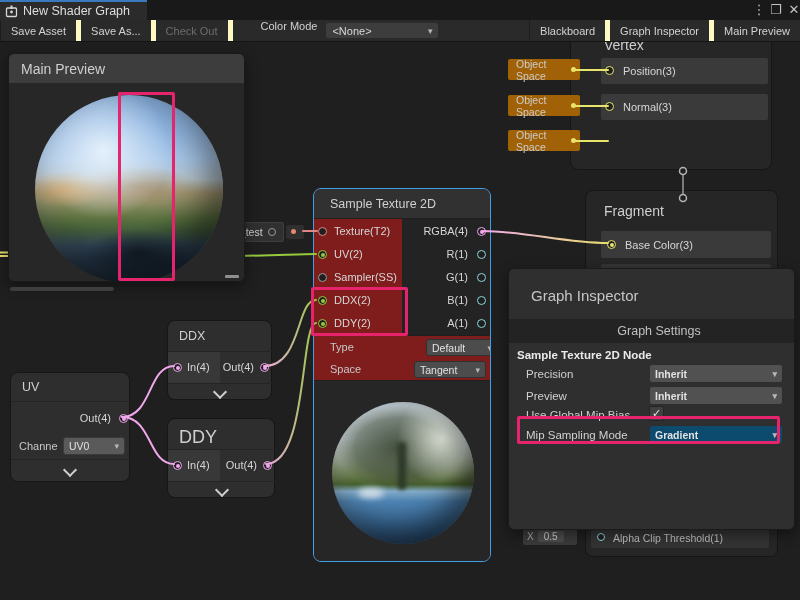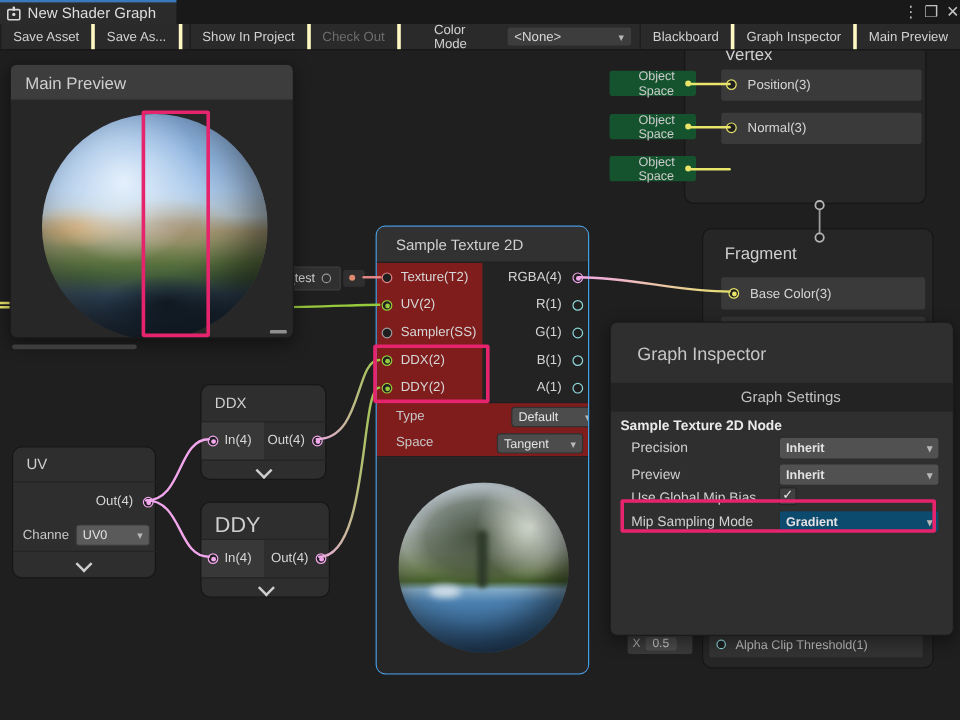--- a/index.html
+++ b/index.html
@@ -9,36 +9,36 @@
   .abs{position:absolute;}
   
   #titlebar{left:0;top:0;width:800px;height:20px;background:#191919;}
   #doc-tab{left:0;top:0;width:147px;height:20px;background:#2b2b2b;border-top:2px solid #3a79bb;
            box-sizing:border-box;display:flex;align-items:center;gap:5px;padding-left:5px;
            font-size:12.5px;color:#dedede;}
   .win-glyph{top:2px;width:16px;height:16px;color:#c2c2c2;font-size:13px;line-height:16px;text-align:center;cursor:default;}
   
   #toolbar{left:0;top:20px;width:800px;height:22px;background:#2a2a2a;border-bottom:1px solid #141414;
            box-sizing:border-box;display:flex;align-items:stretch;}
-  .tbtn{display:flex;align-items:center;padding:0 10px;border-right:3px solid #fef9c3;color:#d2d2d2;white-space:nowrap;}
+  .tbtn{display:flex;align-items:center;padding:0 10px;border-right:5px solid #fef9c3;color:#d2d2d2;white-space:nowrap;}
   .tbtn.first{border-left:1px solid #1d1d1d;}
   .tbtn.disabled{color:#6d6d6d;}
-  .tlabel{display:flex;align-items:center;padding:0 8px 0 28px;color:#d2d2d2;}
+  .tlabel{display:flex;align-items:flex-start;padding:0 8px 0 28px;color:#d2d2d2;}
   .tdrop{margin:2px 6px 2px 0;width:100px;background:#3d3d3d;border:1px solid #2a2a2a;border-radius:3px;
          display:flex;align-items:center;justify-content:space-between;padding:0 6px;color:#d8d8d8;}
   .spacer{flex:1;}
   .arrow{color:#b8b8b8;font-size:9px;}
   
   #graph{left:0;top:42px;width:800px;height:558px;background:#1f1f1f;}
   .node{position:absolute;background:#262626;border:1px solid #161616;border-radius:8px;box-sizing:border-box;}
   .node-title{font-size:14px;color:#cfcfcf;}
   .rowbox{position:absolute;background:#3a3a3a;border-radius:2px;box-sizing:border-box;
           display:flex;align-items:center;font-size:11px;color:#d6d6d6;}
-  .chip{position:absolute;background:#14532d;border-radius:2px;box-sizing:border-box;
-        display:flex;align-items:center;font-size:10.5px;color:#cccccc;padding:0 24px;}
+  .chip{position:absolute;background:#a16207;border-radius:2px;box-sizing:border-box;
+        display:flex;align-items:center;font-size:10.5px;color:#cccccc;padding:0 8px;}
   .dot{position:absolute;border-radius:50%;}
   .port{position:absolute;width:9px;height:9px;border-radius:50%;box-sizing:border-box;background:#1f1f1f;
         border:1.5px solid var(--pc);}
   .port.filled::after{content:"";position:absolute;inset:1.5px;border-radius:50%;background:var(--pc);}
   .p-pink{--pc:#f2a7ec;} .p-green{--pc:#97c93d;} .p-yellow{--pc:#e9e46a;}
   .p-red{--pc:#e08585;} .p-cyan{--pc:#8fd8dc;} .p-gray{--pc:#9e9e9e;}
   .chev{position:absolute;width:8px;height:8px;border-left:2px solid #cfcfcf;border-bottom:2px solid #cfcfcf;
         transform:rotate(-45deg);}
   .mini-drop{position:absolute;background:#4c4c4c;border:1px solid #303030;border-radius:3px;
              display:flex;align-items:center;justify-content:space-between;padding:0 5px;
@@ -318,23 +318,20 @@
     <span class="abs win-glyph" style="left:786px;">✕</span>
   </div>
 
   <div id="toolbar" class="abs">
     <div class="tbtn first">
         <span>Save Asset</span>
       </div>
     <div class="tbtn">
         <span>Save As...</span>
       </div>
-    <div class="tbtn" style="margin-left:6px;border-left:1px solid #1d1d1d;">
-        <span>Show In Project</span>
-      </div>
     <div class="tbtn disabled">
         <span>Check Out</span>
       </div>
     <div class="tlabel">
         <span>Color Mode</span>
       </div>
     <div class="tdrop">
       <span>&lt;None&gt;</span>
       <span class="arrow">▾</span>
     </div>

